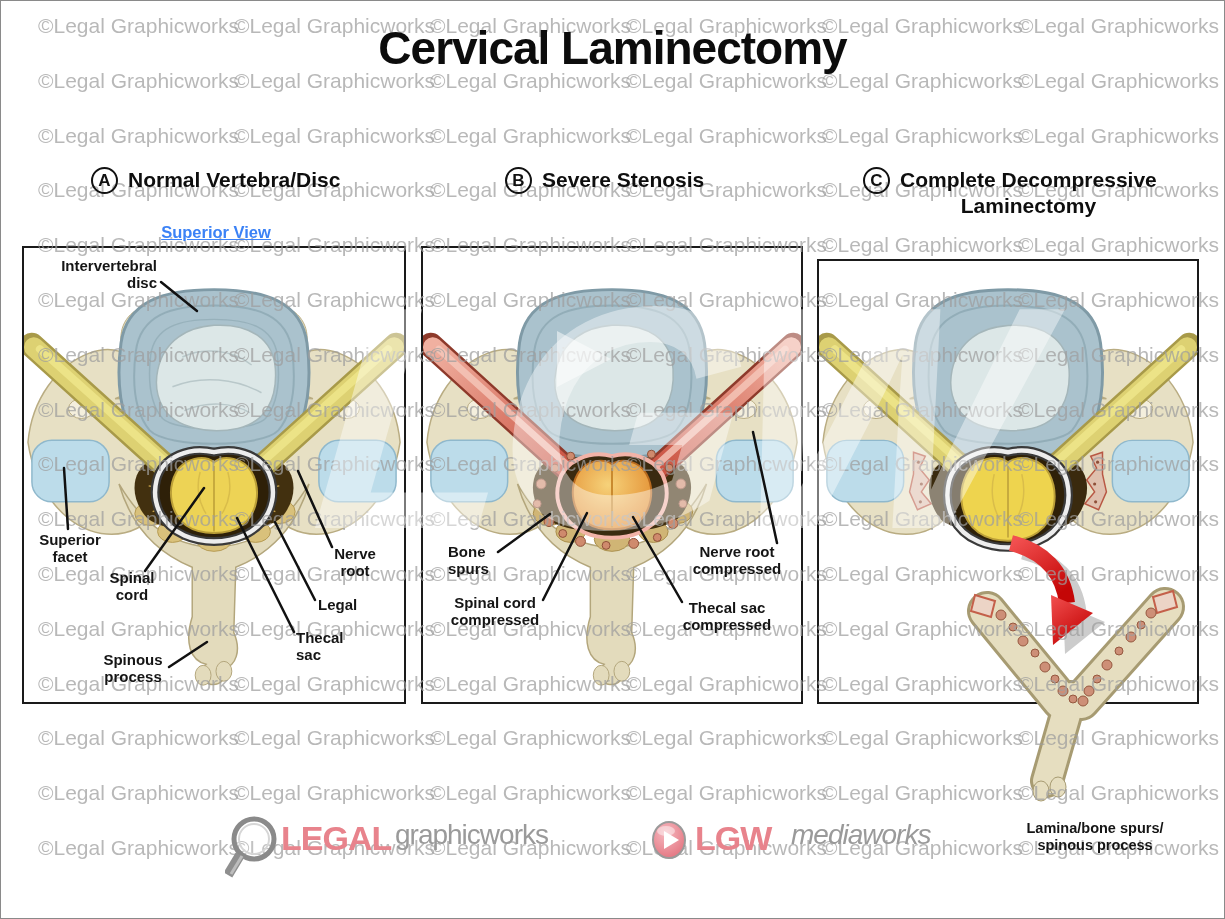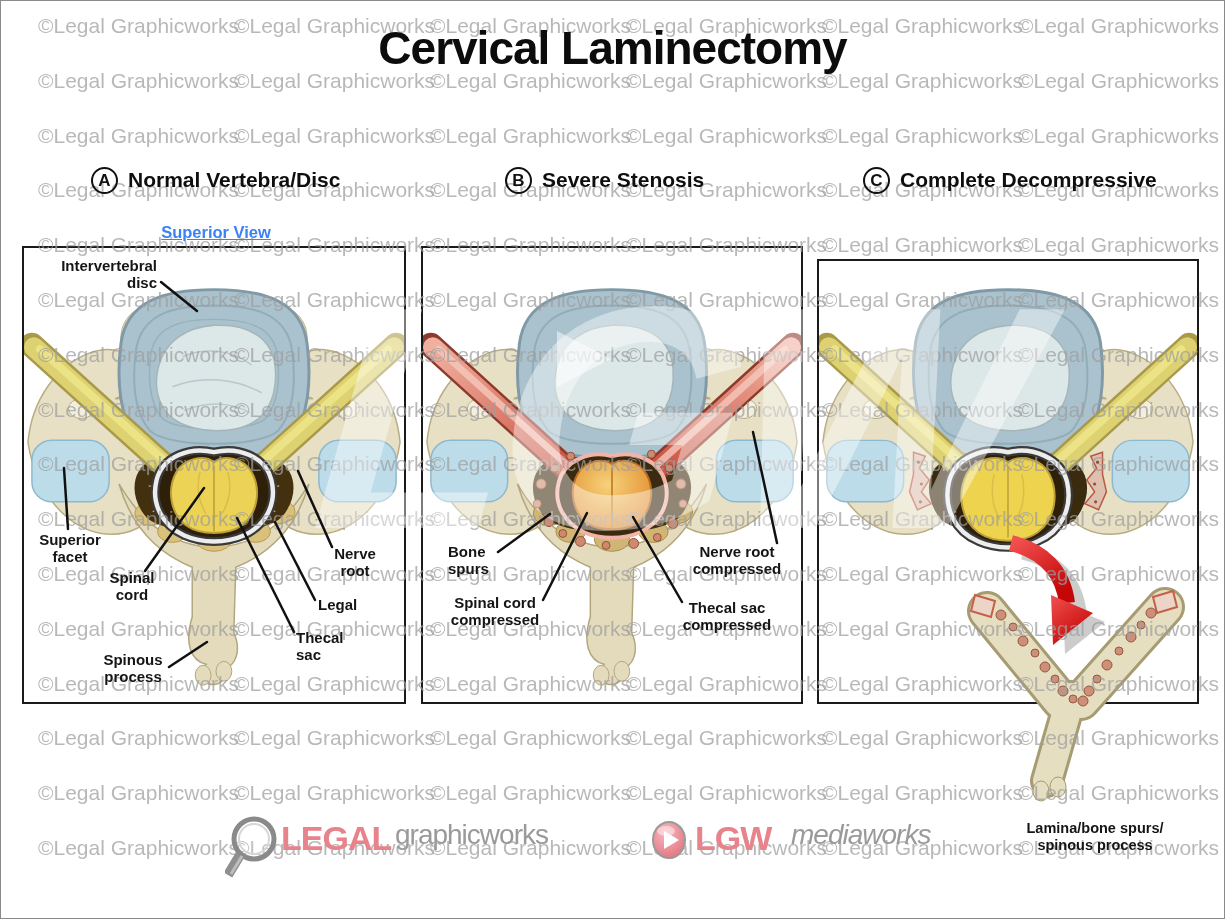--- a/index.html
+++ b/index.html
@@ -414,20 +414,21 @@
     <span class="phead-txt">Normal Vertebra/Disc</span>
   </div>
   <div class="panel-head" style="left:504px;top:166px;">
     <span class="circ">B</span>
     <span class="phead-txt">Severe Stenosis</span>
   </div>
   <div class="panel-head" style="left:862px;top:166px;">
     <span class="circ">C</span>
     <span class="phead-txt">
       <div>Complete Decompressive</div>
+      <div class="l2">Laminectomy</div>
     </span>
   </div>
   <div id="superior-view">Superior View</div>
 
   <div class="lbl t-r" style="left:38px;top:256px;width:118px;">Intervertebral
 disc</div>
   <div class="lbl t-c" style="left:30px;top:530px;width:78px;">Superior
 facet</div>
   <div class="lbl t-c" style="left:100px;top:568px;width:62px;">Spinal
 cord</div>

